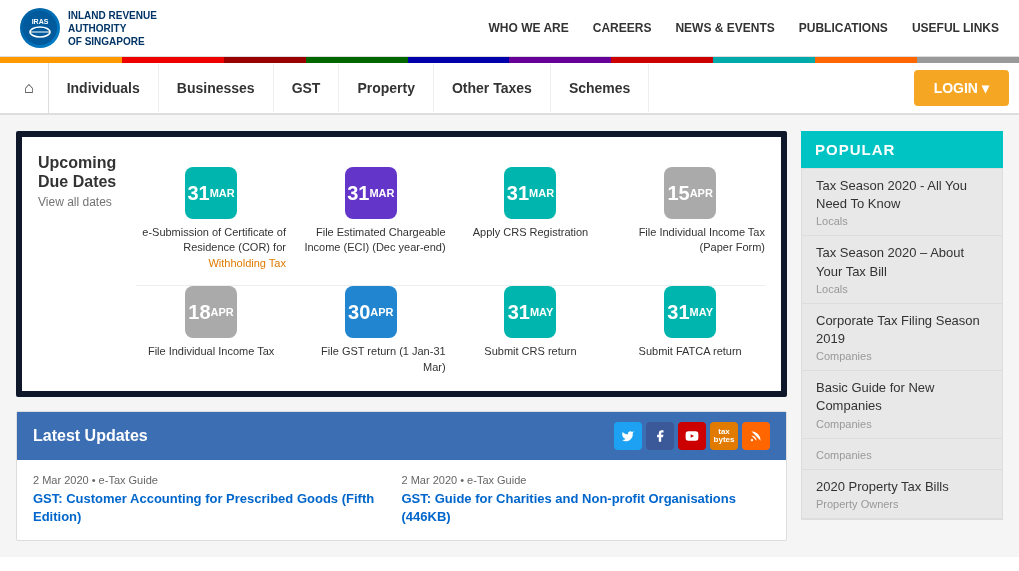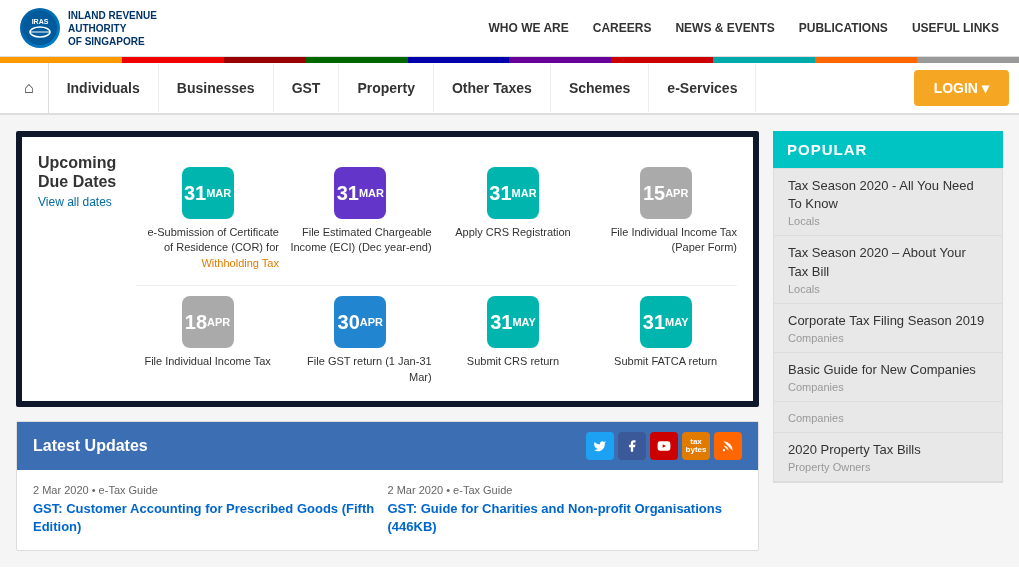--- a/index.html
+++ b/index.html
@@ -80,21 +80,21 @@
     .left-panel { flex: 1; display: flex; flex-direction: column; gap: 14px; }
 
     
     .due-dates-box {
       background: #fff;
       border: 6px solid #0f172a;
       padding: 16px;
       border-radius: 2px;
     }
     .due-dates-title { font-size: 16px; font-weight: bold; color: #333; line-height: 1.2; }
-    .view-all { color: #0369a1; font-size: 12px; cursor: pointer; margin-top: 4px; display: block; }
+    .view-all { color: #737373; font-size: 12px; cursor: pointer; margin-top: 4px; display: block; }
 
     .dates-grid {
       display: grid;
       grid-template-columns: repeat(4, 1fr);
       gap: 10px;
       margin-top: 14px;
     }
     .date-item { display: flex; flex-direction: column; align-items: center; gap: 6px; }
     .date-badge {
       width: 52px; height: 52px;
@@ -111,21 +111,20 @@
     .badge-blue { background: #2185d0; }
     .date-desc { font-size: 11px; color: #333; text-align: right; line-height: 1.4; }
     .date-desc .highlight { color: #e07b00; }
 
     .dates-row2 {
       display: grid;
       grid-template-columns: repeat(4, 1fr);
       gap: 10px;
       margin-top: 14px;
       border-top: 1px solid #eee;
-      padding-top: 10px;
     }
 
     
     .latest-updates {
       background: #fff;
       border: 1px solid #ddd;
       border-radius: 2px;
     }
     .updates-header {
       background: #3c6eb4;
@@ -155,21 +154,21 @@
       grid-template-columns: 1fr 1fr;
       gap: 0;
       padding: 14px 16px;
     }
     .update-item { padding: 0 10px 0 0; }
     .update-meta { font-size: 11px; color: #666; margin-bottom: 4px; }
     .update-link { color: #0066cc; font-size: 13px; font-weight: bold; cursor: pointer; line-height: 1.4; }
 
     
     .right-panel {
-      width: 230px;
+      width: 202px;
       margin-left: 14px;
     }
     .popular-header {
       background: #00c4c4;
       color: white;
       font-size: 15px;
       font-weight: bold;
       padding: 10px 14px;
       letter-spacing: 1px;
     }
@@ -214,21 +213,20 @@
 <div class="color-bar"></div>
 
 <div class="main-nav">
   <div class="home-btn">⌂</div>
   <div class="nav-item">Individuals</div>
   <div class="nav-item">Businesses</div>
   <div class="nav-item">GST</div>
   <div class="nav-item">Property</div>
   <div class="nav-item">Other Taxes</div>
   <div class="nav-item">Schemes</div>
-  <div class="nav-item">e-Services</div>
   <div class="login-btn">
     <span>LOGIN</span>
     <span>▾</span>
   </div>
 </div>
 
 <div class="main-content">
 
   <div class="left-panel">
 

